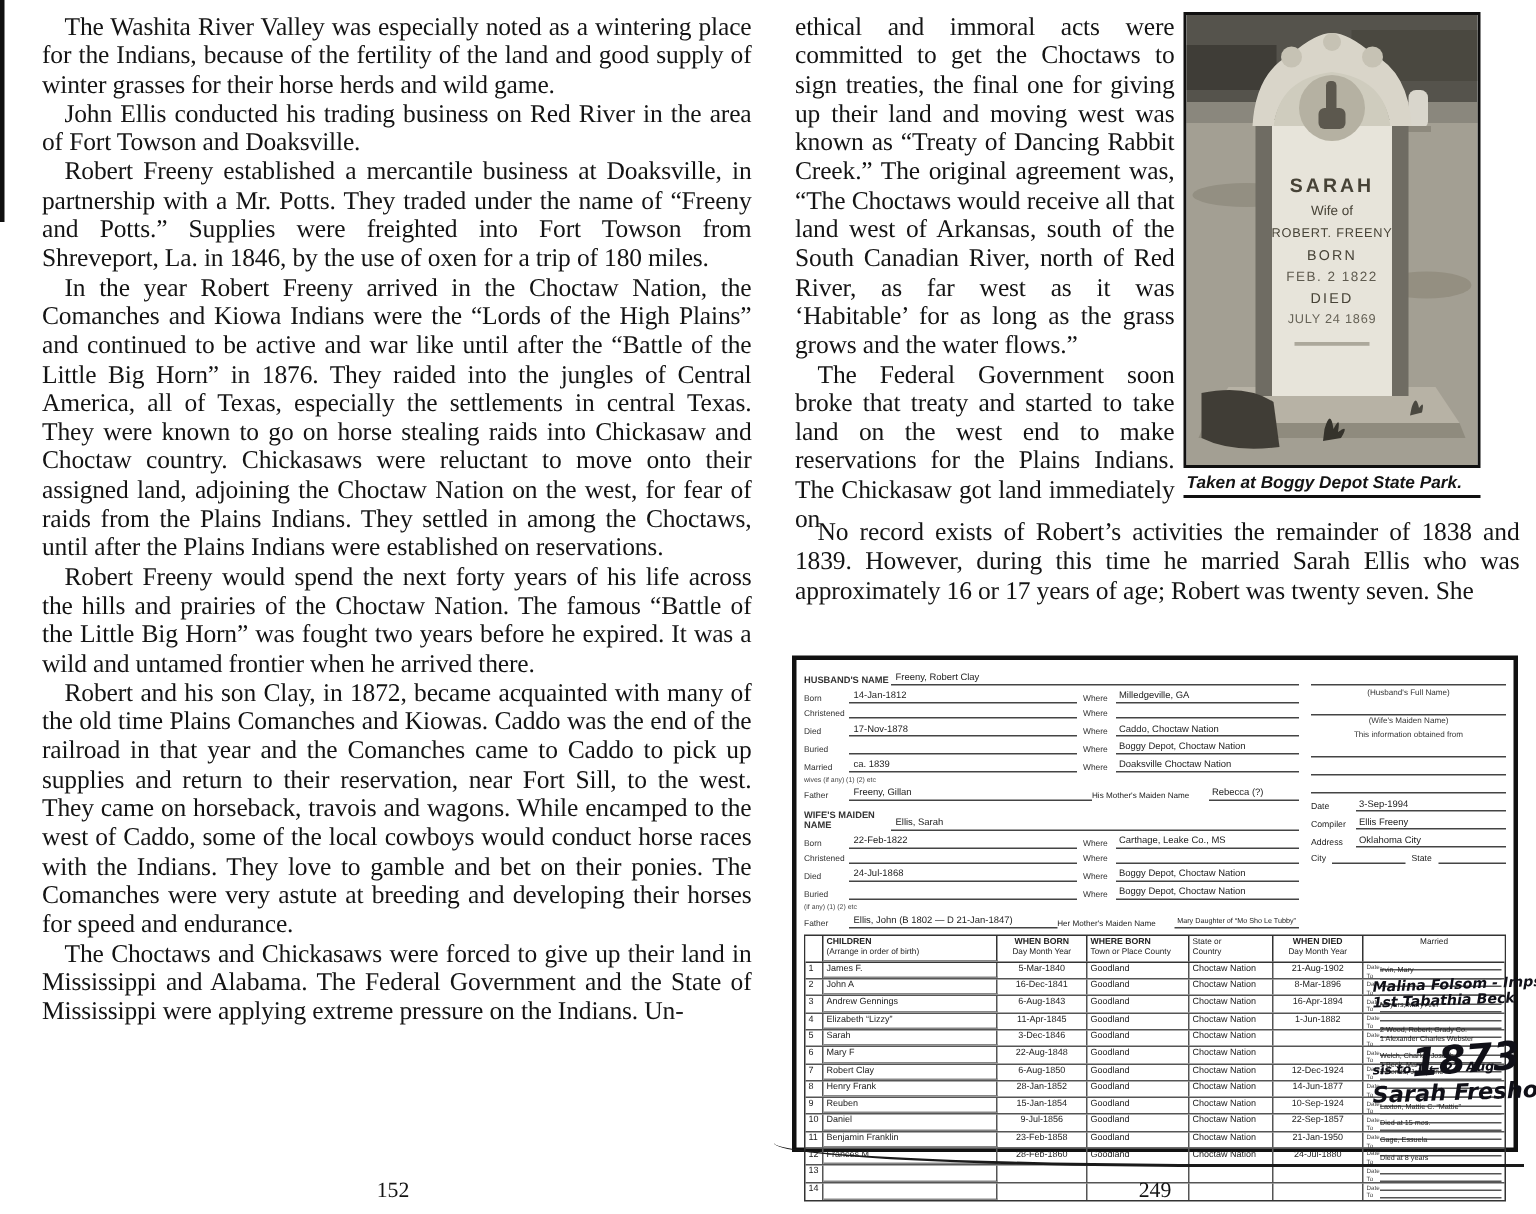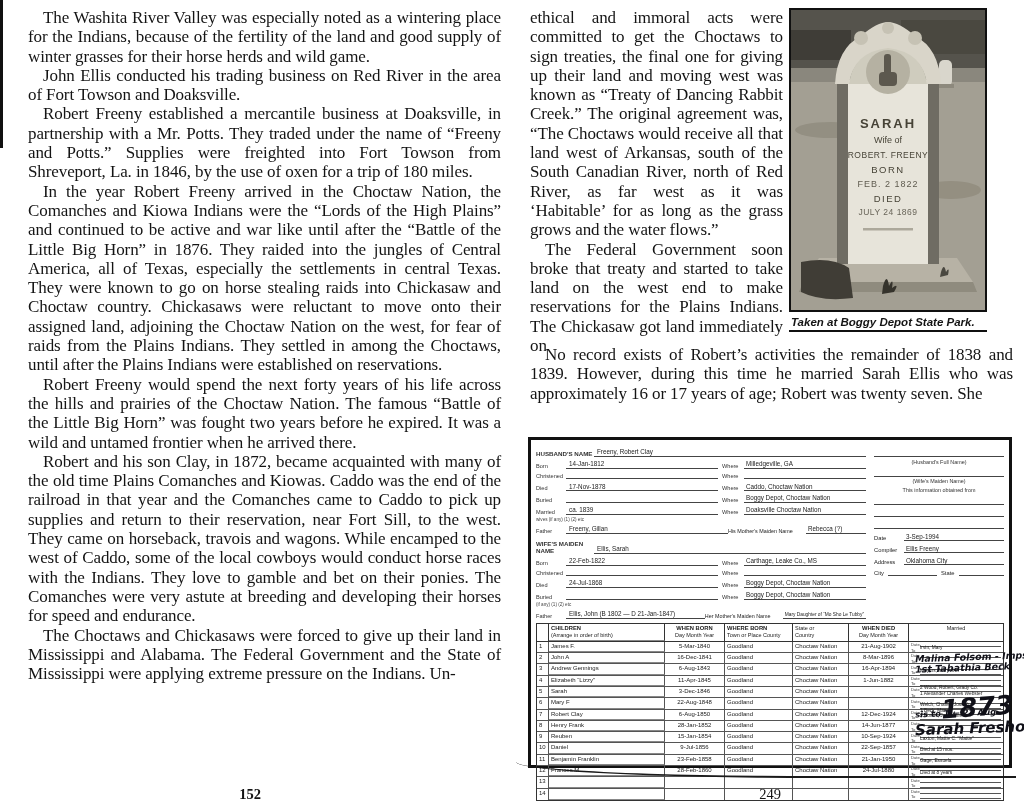--- a/index.html
+++ b/index.html
@@ -17,21 +17,21 @@
   .scan-curl{position:absolute;left:516px;top:762px;width:500px;height:16px;
     border-bottom:2px solid #1a1a1a;border-radius:0 0 0 60%/0 0 0 100%;}
   
   .textcol{position:absolute;text-align:justify;font-size:17px;line-height:19.3px;letter-spacing:-0.1px;}
   .textcol p{text-indent:15px;}
   .textcol p.noindent{text-indent:0;}
   #left-text{left:28px;top:8px;width:473px;}
   #right-col{left:530px;top:8px;width:253px;}
   #right-full{left:530px;top:345px;width:483px;}
   .pagenum{position:absolute;top:786px;font-size:14.5px;text-align:center;}
-  #pagenum-left{left:0;width:500px;font-weight:bold;}
+  #pagenum-left{left:12px;width:500px;}
   #pagenum-right{left:528px;width:484px;}
   
   figure#photo{position:absolute;left:789px;top:8px;width:198px;}
   #photo .frame{border:2px solid #101010;display:block;line-height:0;}
   #photo figcaption{
     font-family:"Liberation Sans", sans-serif;font-style:italic;font-weight:600;
     font-size:11.5px;padding:4px 0 2px 2px;border-bottom:2px solid #101010;
   }
   .stone-text{font-family:"Liberation Sans", sans-serif;fill:#474337;}
   

